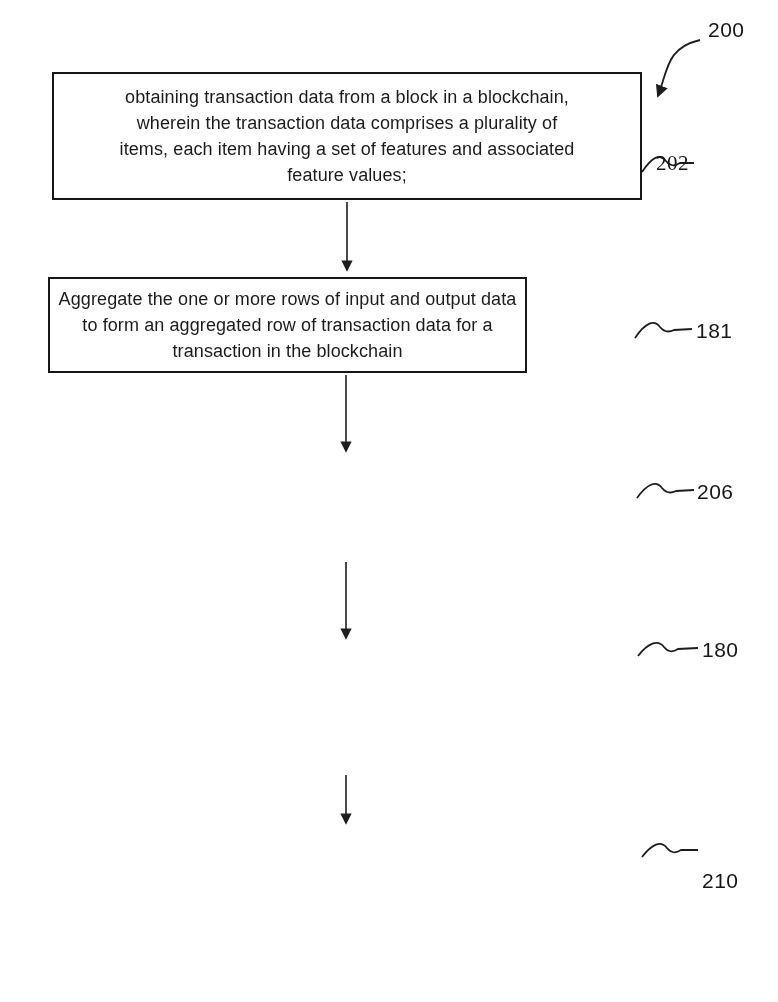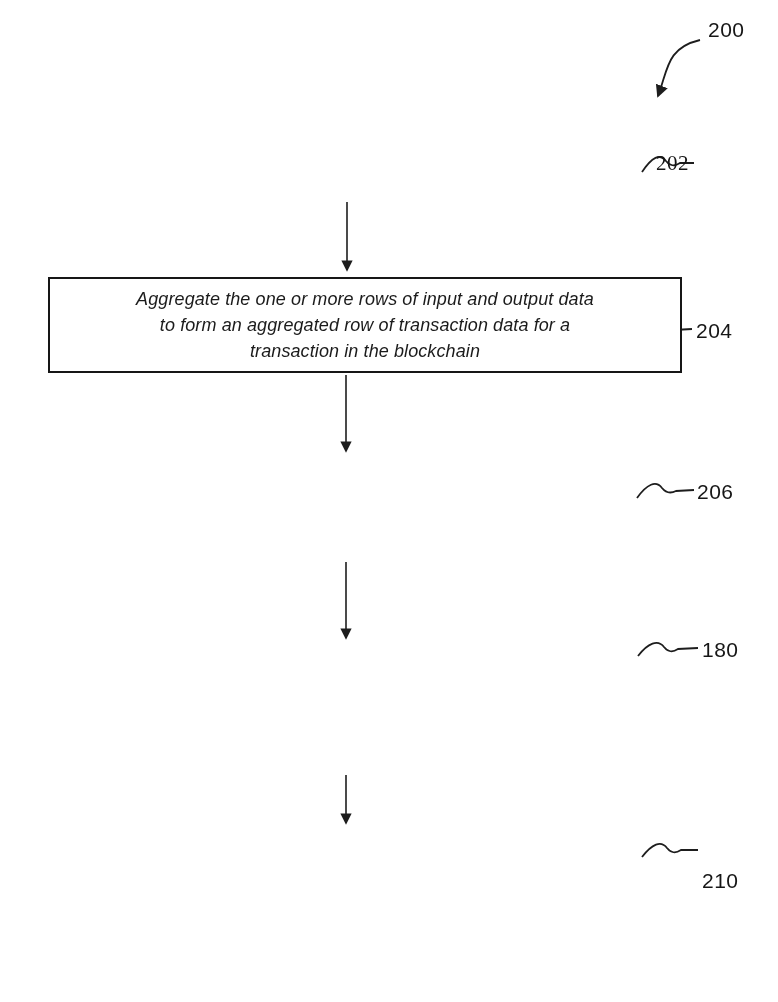--- a/index.html
+++ b/index.html
@@ -72,30 +72,36 @@
     <path class="ink" d="M 346,562 V 638" stroke-width="1.6" marker-end="url(#arrowhead)"></path>
     <path class="ink" d="M 346,775 V 823" stroke-width="1.6" marker-end="url(#arrowhead)"></path>
 
     <path class="ink" d="M 642,172 C 652,157 660,153 666,161 C 670,166 674,167 680,163 L 694,163" stroke-width="1.8"></path>
     <path class="ink" d="M 635,338 C 645,323 654,319 660,327 C 664,332 668,333 674,330 L 692,329" stroke-width="1.8"></path>
     <path class="ink" d="M 637,498 C 647,484 656,480 662,488 C 666,493 670,494 676,491 L 694,490" stroke-width="1.8"></path>
     <path class="ink" d="M 638,656 C 648,643 658,639 664,647 C 668,652 672,653 678,649 L 698,648" stroke-width="1.8"></path>
     <path class="ink" d="M 642,857 C 652,844 661,840 667,848 C 671,853 675,854 681,850 L 698,850" stroke-width="1.8"></path>
   </svg>
 
+  <div class="flow-box" style="left:52px; top:72px; width:590px; height:128px;">
+    <span>obtaining transaction data from a block in a blockchain,
+wherein the transaction data comprises a plurality of
+items, each item having a set of features and associated
+feature values;</span>
+  </div>
 
-  <div class="flow-box" style="left:48px; top:277px; width:634px; height:96px;font-style:italic;">
+  <div class="flow-box" style="left:48px; top:277px; width:479px; height:96px;">
     <span>Aggregate the one or more rows of input and output data
 to form an aggregated row of transaction data for a
 transaction in the blockchain</span>
   </div>
 
 
 
 
   <div class="ref-label" style="left:708px; top:19px;">200</div>
   <div class="ref-label" style="left:656px; top:153px;font-family:Liberation Serif, serif;">202</div>
-  <div class="ref-label" style="left:696px; top:320px;">204</div>
+  <div class="ref-label" style="left:696px; top:320px;">181</div>
   <div class="ref-label" style="left:697px; top:481px;">206</div>
   <div class="ref-label" style="left:702px; top:639px;">180</div>
   <div class="ref-label" style="left:702px; top:870px;">210</div>
 
 </div>
 
 </body></html>

